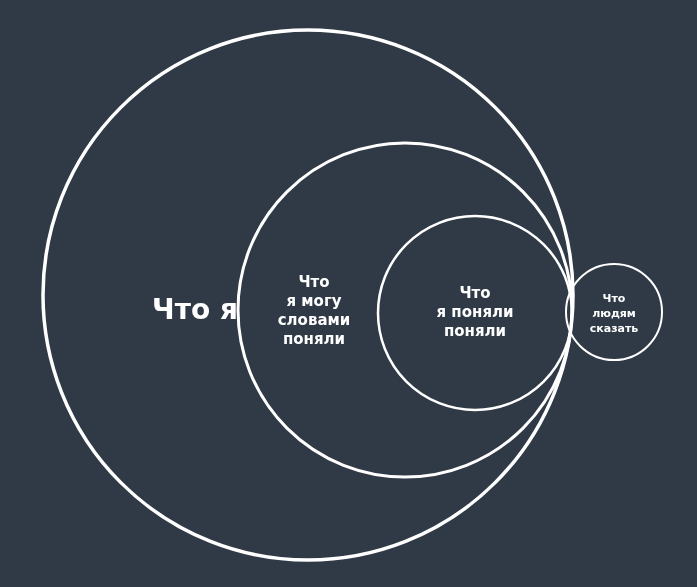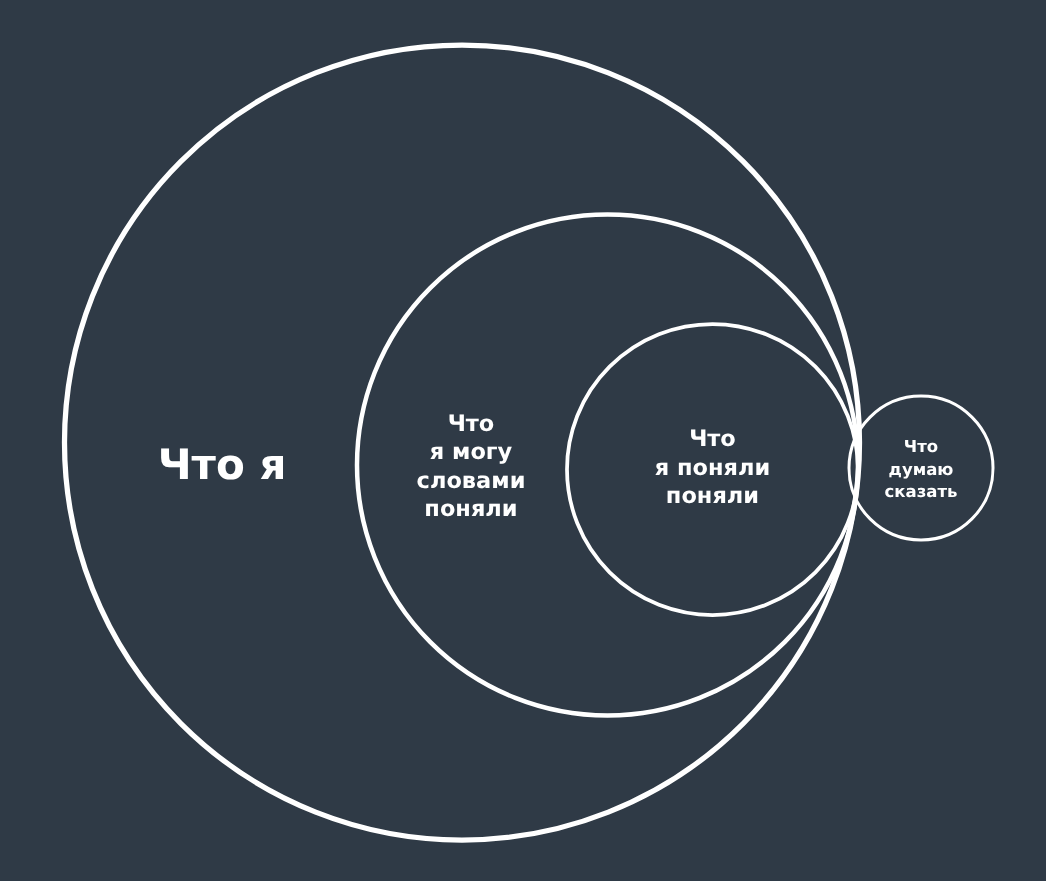--- a/index.html
+++ b/index.html
@@ -13,21 +13,21 @@
     svg.diagram { position: absolute; left: 0; top: 0; }
     .label {
       position: absolute;
       color: #ffffff;
       text-align: center;
       font-weight: bold;
       transform: translate(-50%, -50%);
       white-space: nowrap;
     }
     .label span { display: block; }
-    .l-think { font-size: 28px; line-height: 34px; }
+    .l-think { font-size: 28px; line-height: 34px; margin-left: 47px; }
     .l-say { font-size: 15px; line-height: 19px; }
     .l-tell { font-size: 15px; line-height: 19px; }
     .l-understood { font-size: 11px; line-height: 15px; }
   </style>
 </head>
 <body style="background: rgb(47, 58, 70);">
 
 <div class="stage">
   <svg class="diagram" width="697" height="587" viewBox="0 0 697 587">
     <circle id="c-think" fill="none" stroke="#ffffff" cx="308" cy="295" r="265" stroke-width="3.5"></circle>
@@ -48,16 +48,16 @@
   </div>
 
   <div class="label l-tell" style="left:475px; top:312px;">
     <span>Что</span>
     <span>я поняли</span>
     <span>поняли</span>
   </div>
 
   <div class="label l-understood" style="left:614px; top:313px;">
     <span>Что</span>
-    <span>думаю</span>
+    <span>людям</span>
     <span>сказать</span>
   </div>
 </div>
 
 </body></html>

